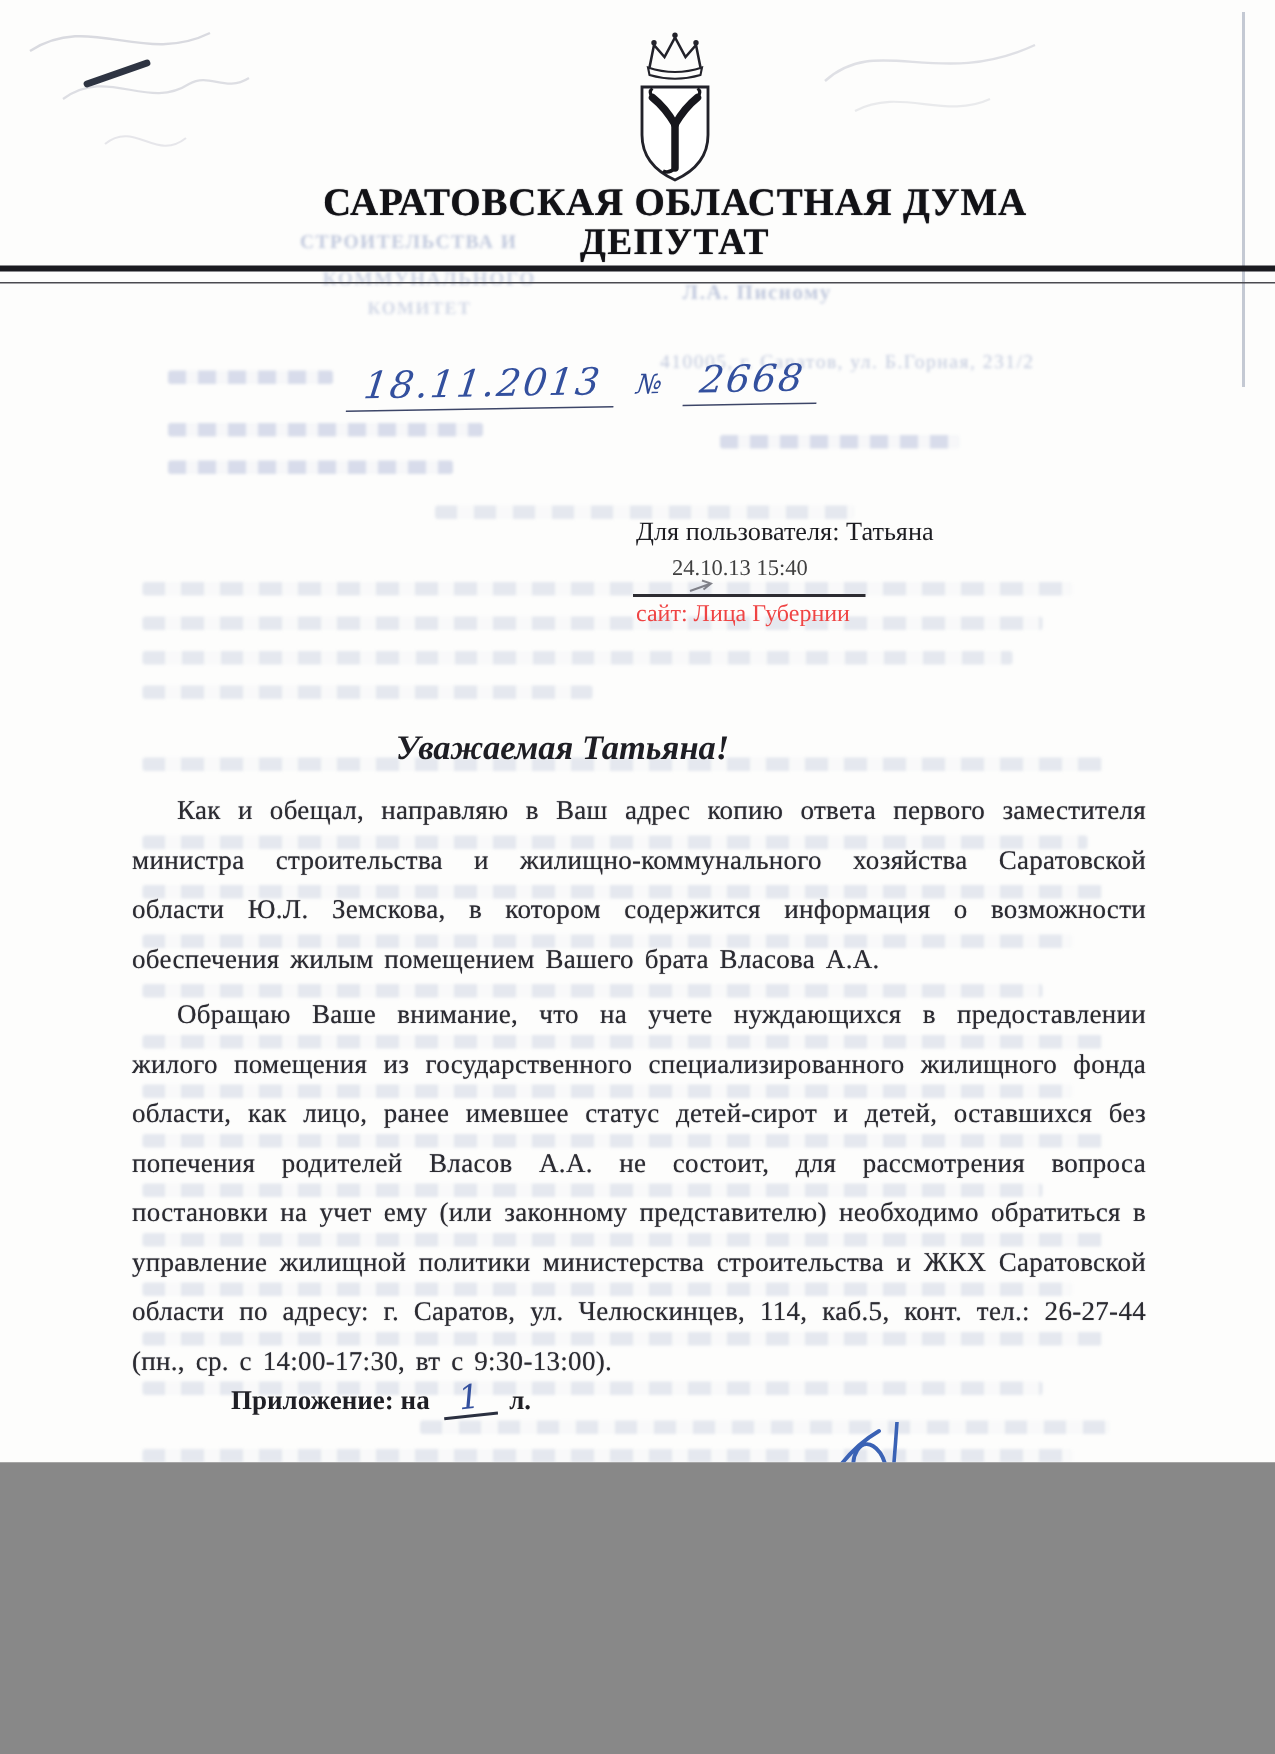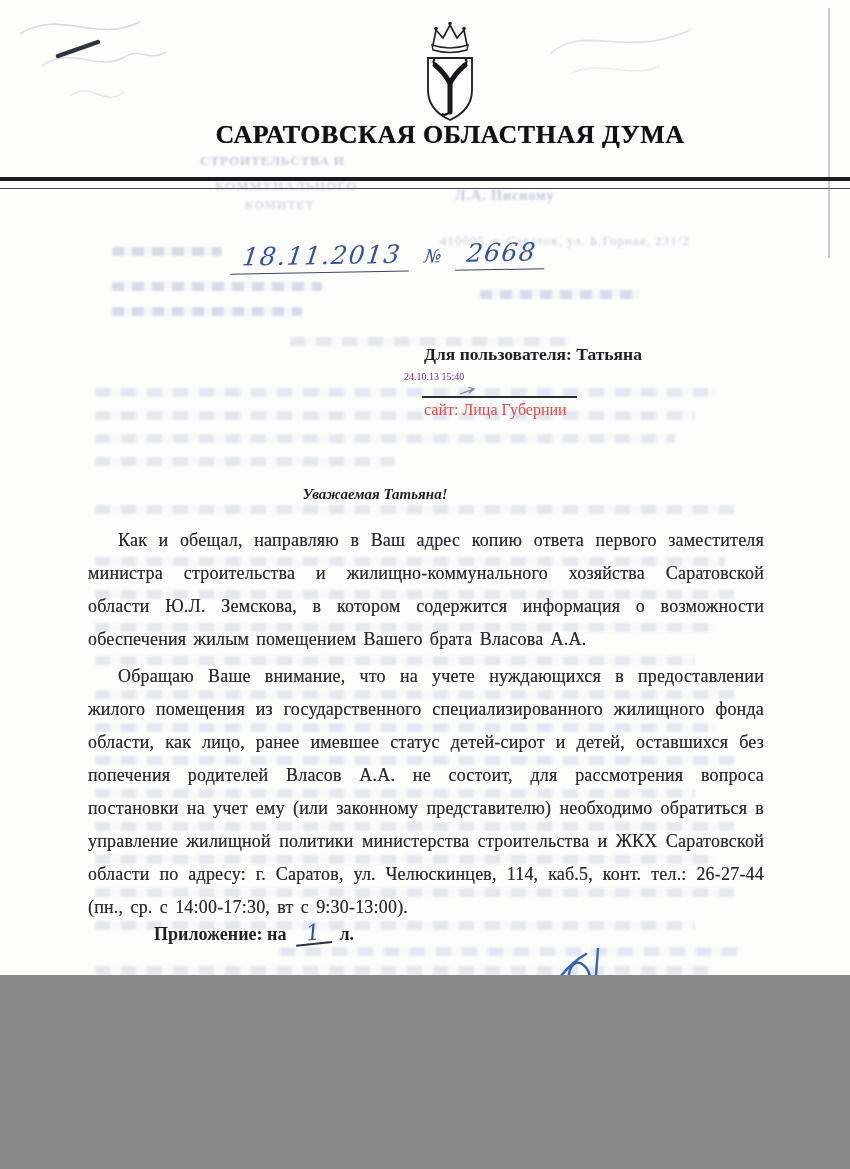--- a/index.html
+++ b/index.html
@@ -41,29 +41,29 @@
   .addr-row{
     left:90px;top:202px;width:700px;display:flex;justify-content:space-between;
     font-size:13px;color:#2a2a30;
   }
   
   .ref{left:233px;top:240px;font-family:"DejaVu Serif",serif;font-style:italic;
     color:#33509e;font-size:25px;letter-spacing:1.5px;transform:skewX(-8deg) rotate(-1deg);}
   .ref .u{border-bottom:1.8px solid #3d4668;padding:0 10px 2px 10px;}
   .ref .nosign{font-size:18px;padding:0 4px;color:#2f4a96;}
   
-  .r-title{left:424px;top:344px;font-weight:bold;font-size:17.5px;color:#1d1d22;}
-  .r-dt{left:404px;top:371px;font-size:10px;color:#6d28d9;}
+  .r-title{left:424px;top:344px;font-weight:normal;font-size:17.5px;color:#1d1d22;}
+  .r-dt{left:448px;top:371px;font-size:15px;color:#404040;}
   .r-rule{left:422px;top:396px;width:155px;height:2px;background:#2c2c32;}
   .r-tick{left:458px;top:385px;}
   .r-site{left:424px;top:401px;font-size:16px;color:#ef4444;}
   
   .salutation{
     left:0px;top:486px;width:750px;text-align:center;
-    font-weight:bold;font-style:italic;font-size:15px;color:#1e1e24;
+    font-weight:bold;font-style:italic;font-size:23px;color:#1e1e24;
   }
   .body-text{left:88px;top:524px;width:676px;}
   .body-text p{
     margin:0;text-indent:30px;text-align:justify;
     font-size:18px;line-height:33px;letter-spacing:0.2px;word-spacing:2.5px;
     color:#2b2b31;text-shadow:0 0 0.6px rgba(40,40,55,0.65);
   }
   .body-text p + p{margin-top:4px;}
   .attachment{left:88px;top:923px;padding-left:66px;font-weight:bold;font-size:18px;color:#1f1f25;}
   .hw-one{
@@ -144,20 +144,21 @@
       <path d="M33 47 C38 51 44 58 48 65" stroke="#17171d" stroke-width="5" fill="none" stroke-linecap="round"></path>
       <path d="M63 47 C58 51 52 58 48 65" stroke="#17171d" stroke-width="5" fill="none" stroke-linecap="round"></path>
       <path d="M48 65 L48 94" stroke="#17171d" stroke-width="5" stroke-linecap="round"></path>
       <path d="M33 47 q-3 -4 0 -6" stroke="#17171d" stroke-width="2.2" fill="none"></path>
       <path d="M63 47 q3 -4 0 -6" stroke="#17171d" stroke-width="2.2" fill="none"></path>
       <path d="M48 94 q-4 4 -8 2" stroke="#17171d" stroke-width="2.4" fill="none"></path>
     </svg>
   </div>
 
   <div class="abs org-title">САРАТОВСКАЯ ОБЛАСТНАЯ ДУМА</div>
+  <div class="abs org-sub">ДЕПУТАТ</div>
 
   <div class="abs rule-thick"></div>
   <div class="abs rule-thin"></div>
 
 
   <div class="abs ref">
     <span class="u">18.11.2013</span>
     <span class="nosign">№</span>
     <span class="u">2668</span>
   </div>

